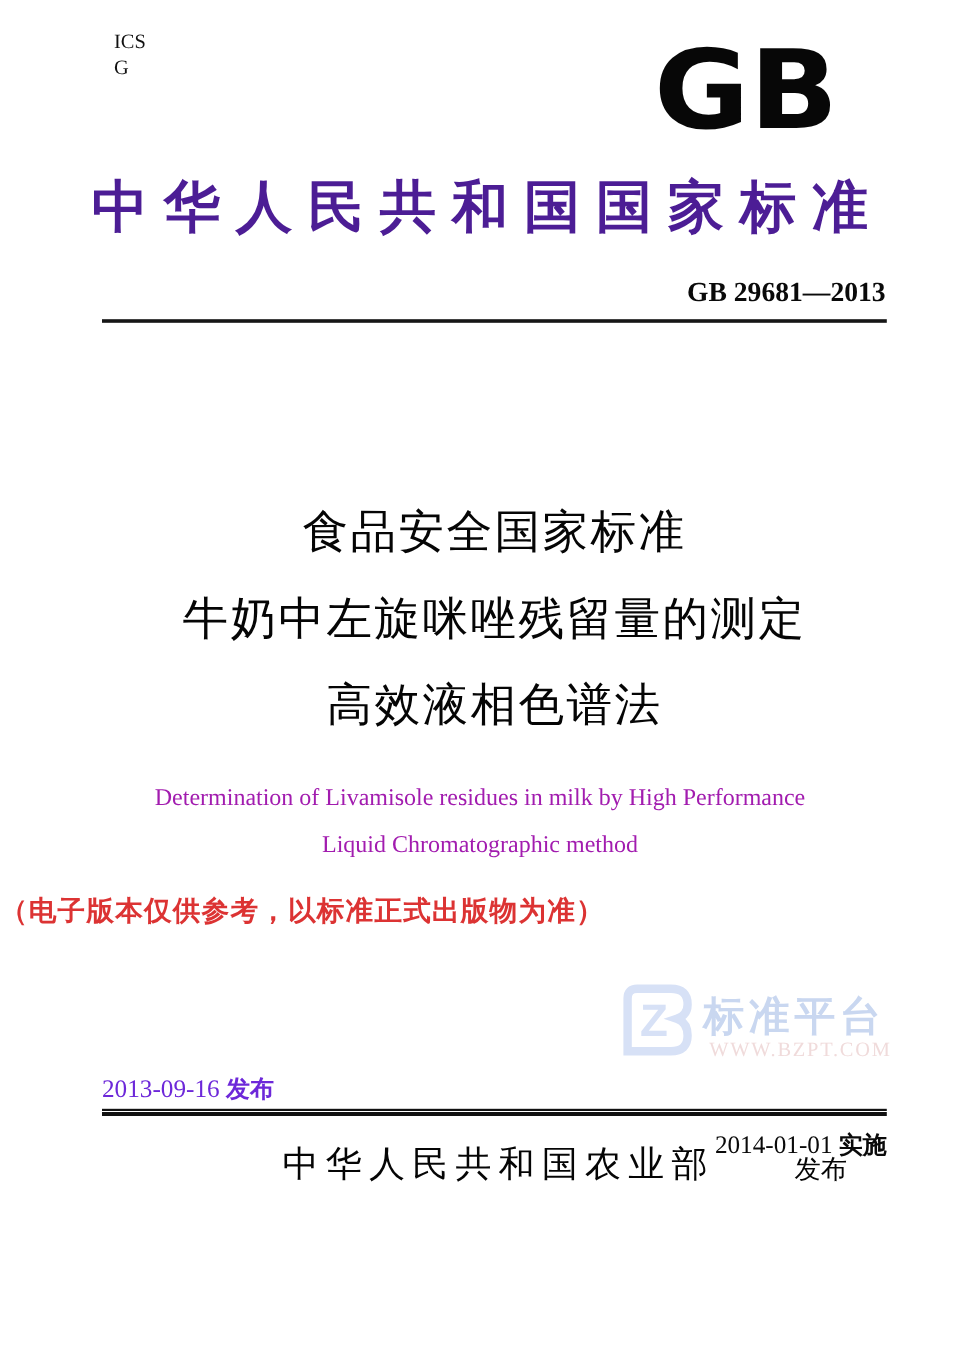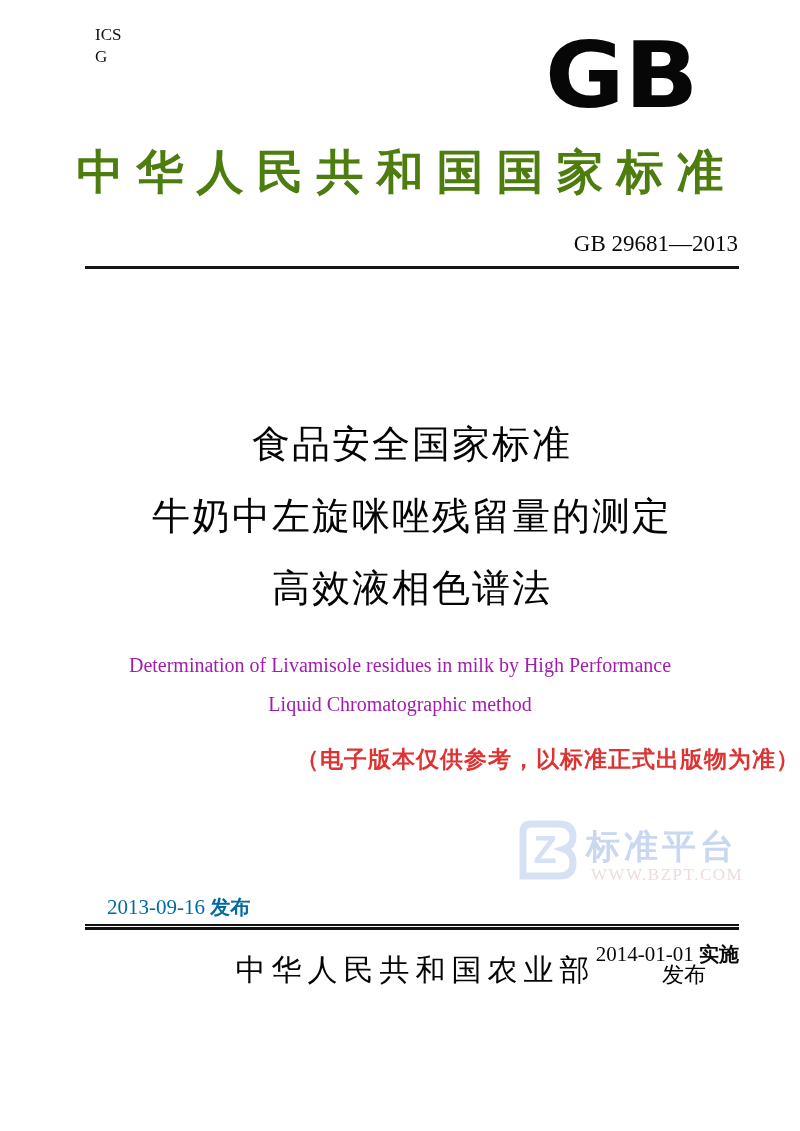--- a/index.html
+++ b/index.html
@@ -50,29 +50,29 @@
     position: absolute;
     left: 0;
     top: 141px;
     width: 800px;
     text-align: center;
     font-size: 47px;
     font-weight: bold;
     letter-spacing: 13px;
     text-indent: 13px;
     white-space: nowrap;
-    color: #4d7c0f;
+    color: #4c1d95;
   }
 
   .std-number {
     position: absolute;
     top: 231px;
     right: 62px;
     font-family: "Liberation Serif", serif;
-    font-weight: normal;
+    font-weight: bold;
     font-size: 23px;
     color: #0a0a0a;
   }
 
   .rule-top {
     position: absolute;
     left: 85px;
     top: 266px;
     width: 654px;
     height: 3px;
@@ -107,21 +107,21 @@
     font-size: 20px;
     line-height: 39px;
     color: #a21caf;
   }
 
   .red-note {
     position: absolute;
     left: 0;
     top: 744px;
     width: 800px;
-    text-align: right;
+    text-align: left;
     font-size: 23px;
     font-weight: bold;
     letter-spacing: 1px;
     color: #dc3333;
     white-space: nowrap;
   }
 
   
   .watermark {
     position: absolute;
@@ -156,22 +156,21 @@
     white-space: nowrap;
   }
 
   
   .date-left {
     position: absolute;
     left: 85px;
     top: 894px;
     font-family: "Liberation Serif", serif;
     font-size: 21px;
-    color: #0369a1;
-    margin-left: 22px;
+    color: #6d28d9;
   }
   .date-right {
     position: absolute;
     right: 61px;
     top: 894px;
     font-family: "Liberation Serif", serif;
     font-size: 21px;
     color: #0a0a0a;
     margin-top: 47px;
   }

